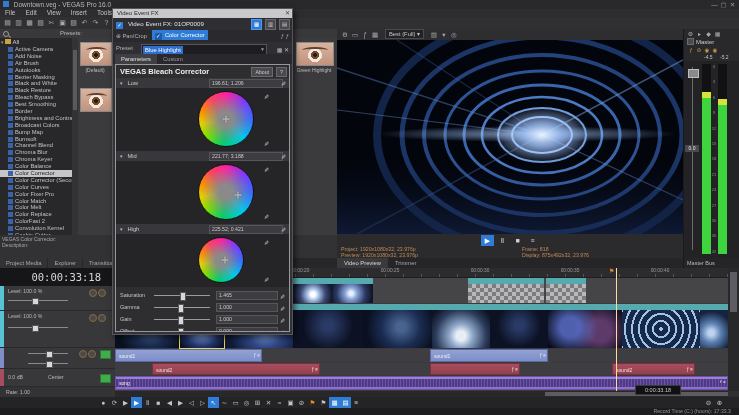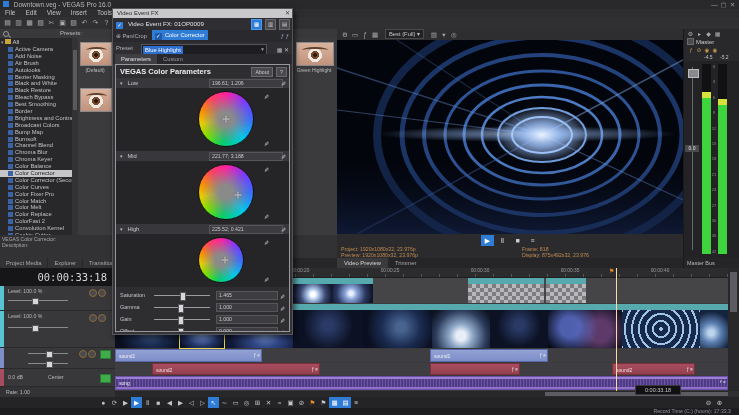--- a/index.html
+++ b/index.html
@@ -71,21 +71,21 @@
   .fader-handle{position:absolute;left:4px;top:8px;width:9px;height:7px;background:#8a8a8e;border:1px solid #bdbdbf;}
   .fader-val{position:absolute;left:1px;top:84px;width:14px;height:7px;line-height:7px;background:#4a4a4e;color:#e0e0e2;font-size:5px;text-align:center;}
   .meter{position:absolute;top:3px;width:9px;height:190px;background:#111113;}
   .meter .fill{position:absolute;left:0;right:0;bottom:0;background:linear-gradient(180deg,#d8e03c 0 6px,#3ed43e 6px);}
   .mscale{position:absolute;left:27px;top:3px;width:6px;height:190px;display:flex;flex-direction:column;justify-content:space-between;align-items:center;font-size:4.2px;color:#8a8a8e;}
   .mb-tab{left:0;top:229px;width:56px;height:10px;background:#252527;line-height:10px;font-size:5.5px;color:#b9b9bb;padding-left:3px;}
   
   .timeline{left:0;top:268px;width:739px;height:129px;background:#2f2f31;}
   .tl-head{left:0;top:0;width:115px;height:129px;background:#333336;}
   .tc-display{left:0;top:0;width:115px;height:18px;background:#161618;color:#d8d8da;
-      font-family:"DejaVu Sans Mono",monospace;font-size:10.5px;line-height:18px;text-align:right;padding-right:8px;box-sizing:border-box;}
+      font-family:"DejaVu Sans Mono",monospace;font-size:10.5px;line-height:18px;text-align:right;padding-right:14px;box-sizing:border-box;}
   .trk{position:absolute;left:0;width:115px;background:#38383b;border-bottom:1px solid #2a2a2c;box-sizing:border-box;}
   .trk .strip{position:absolute;left:0;top:0;bottom:0;width:4px;}
   .trk .lvl{position:absolute;left:8px;top:2px;font-size:5.2px;color:#b9b9bb;white-space:nowrap;}
   .trk .sline{position:absolute;left:8px;width:60px;height:1px;background:#8a8a8e;}
   .trk .shandle{position:absolute;width:5px;height:5px;background:#d8d8da;border:1px solid #555;}
   .trk .circ{position:absolute;width:6px;height:6px;border-radius:50%;border:1px solid #8a6a3a;background:#4a4a4e;}
   .trk .recbtn{position:absolute;width:9px;height:7px;background:#3fae4a;border:1px solid #2a7a33;}
   .trk .ptext{position:absolute;font-size:5.2px;color:#b9b9bb;}
   .rate-row{position:absolute;left:0;top:119px;width:115px;height:10px;background:#333336;font-size:5.2px;color:#b9b9bb;line-height:10px;padding-left:6px;box-sizing:border-box;}
   .tl-tracks{left:115px;top:0;width:613px;height:129px;overflow:hidden;background:#3a3a3d;}
@@ -631,21 +631,21 @@
       <span class="preset-icons">
         <span>▦</span>
         <span>✕</span>
       </span>
     </div>
     <div class="dlg-tabs">
       
     <span class="dtab active">Parameters</span><span class="dtab">Custom</span></div>
     <div class="dlg-plugin">
       <div class="cc-title">
-        <span>VEGAS Color Parameters</span>
+        <span>VEGAS Bleach Corrector</span>
         <span class="cc-title-btns">
           <span class="abtn">About</span>
           <span class="abtn">?</span>
         </span>
       </div>
       <div>
 
       <div class="wheel-group" style="--wh: 62px; --cx: 50%; --cy: 50%;">
             <div class="wg-row">
               <span class="tri">▼</span>

